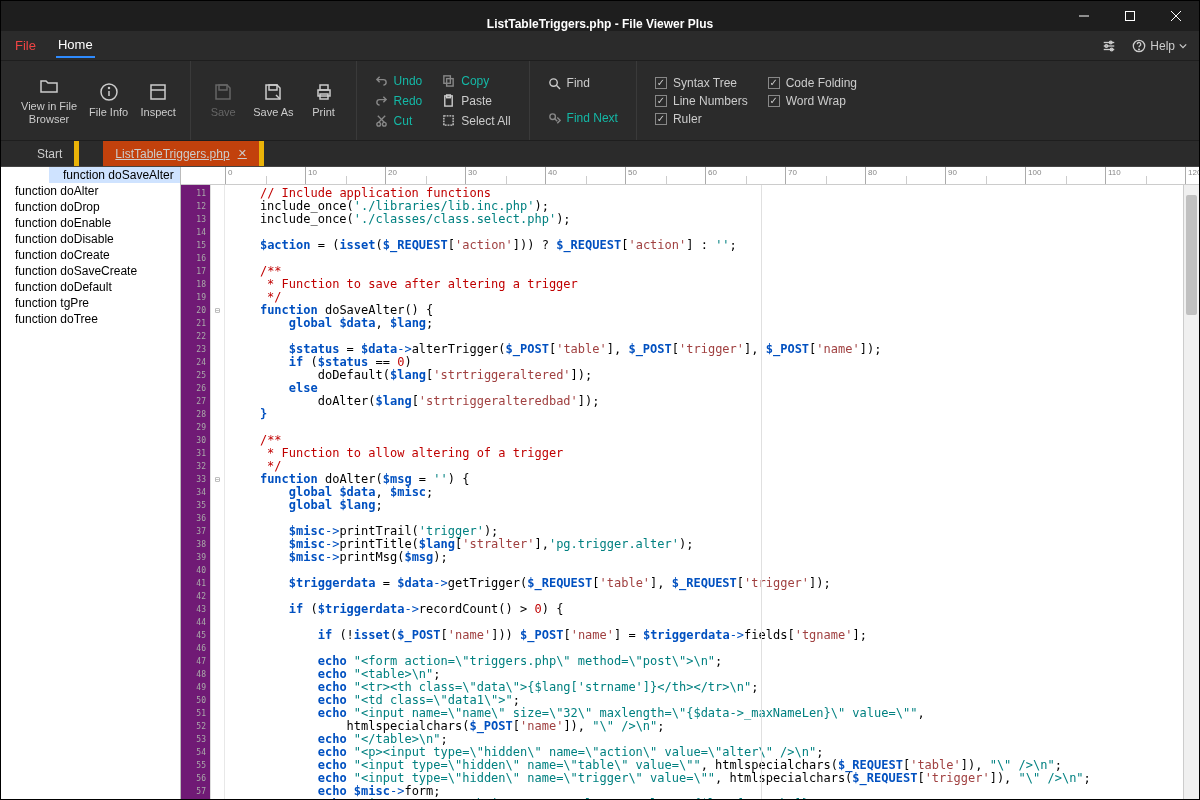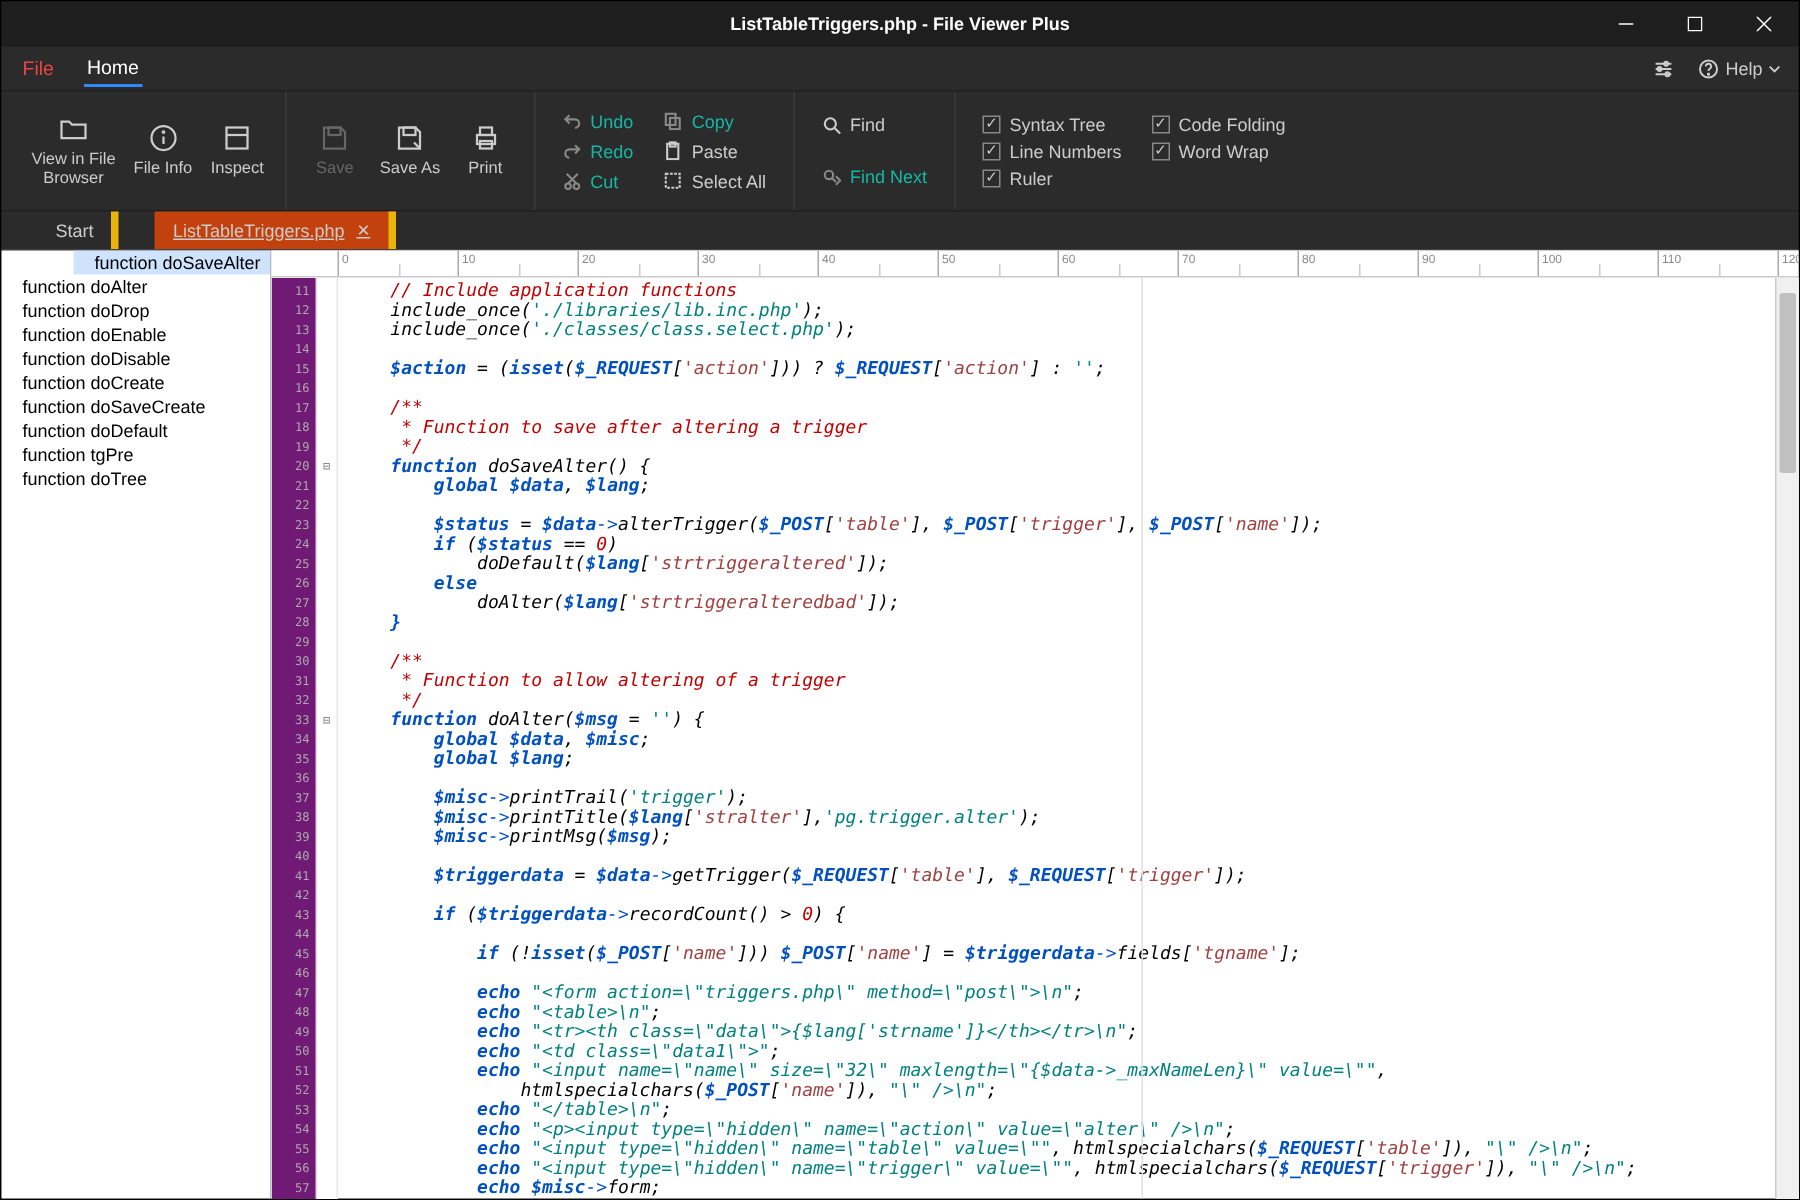--- a/index.html
+++ b/index.html
@@ -1,20 +1,20 @@
 <!DOCTYPE html>
 <html><head>
 <meta charset="utf-8">
 <style>
   * { margin: 0; padding: 0; box-sizing: border-box; }
   html, body { width: 1200px; height: 800px; overflow: hidden; font-family: "Segoe UI", sans-serif; background: #1e1e1e; color: #d0d0d0; }
   .window { display: flex; flex-direction: column; width: 100%; height: 100%; border: 1px solid #000; }
 
   
-  .titlebar { height: 30px; background: #1e1e1e; display: flex; align-items: center; position: relative; }
+  .titlebar { height: 30px; background: #1e1e1e; display: flex; align-items: flex-end; position: relative; }
   .title-text { position: absolute; left: 50%; transform: translateX(-50%); font-size: 12px; font-weight: 600; color: #fff; }
   .win-controls { margin-left: auto; display: flex; }
   .win-btn { width: 46px; height: 30px; display: flex; align-items: center; justify-content: center; color: #fff; font-size: 11px; }
   .win-btn svg { width: 10px; height: 10px; stroke: #fff; stroke-width: 1; fill: none; }
 
   
   .menurow { height: 30px; background: #2b2b2b; display: flex; align-items: center; padding: 0 12px; gap: 18px; font-size: 13px; border-bottom: 1px solid #1e1e1e; }
   .menurow .mitem { color: #ef4444; padding: 4px 2px; }
   .menurow .mitem.active { color: #fff; border-bottom: 2px solid #2e8bff; }
   .menurow .right { margin-left: auto; display: flex; align-items: center; gap: 16px; font-size: 12px; color: #ccc; }
@@ -56,21 +56,21 @@
   .ruler-inner { position: absolute; left: 44px; top: 0; white-space: nowrap; }
   .rtick { display: inline-block; width: 80px; border-left: 1px solid #aaa; height: 18px; position: relative; }
   .rtick span { position: absolute; top: 1px; left: 2px; }
   .rtick::after { content: ""; position: absolute; left: 40px; top: 9px; width: 1px; height: 9px; background: #ccc; }
 
   .codewrap { flex: 1; display: flex; overflow: auto; font-family: Consolas, monospace; font-size: 12px; line-height: 13px; }
   .gutter { width: 30px; background: #701a75; border-right: 1px solid #ddd; text-align: right; color: #aaa; font-size: 8px; padding-top: 2px; flex-shrink: 0; }
   .gutter div { height: 13px; padding-right: 4px; }
   .foldg { width: 14px; background: #fff; border-right: 1px solid #e8e8e8; flex-shrink: 0; padding-top:2px; }
   .foldg div { height:13px; text-align:center; font-size:8px; color:#888; }
-  .codecol { flex: 1; padding: 2px 0 2px 6px; white-space: pre; font-style: italic; }
+  .codecol { flex: 1; padding: 2px 0 2px 6px; white-space: pre; }
   .codecol .ln { height: 13px; }
   .margin580 { position: absolute; left: 580px; top: 18px; bottom: 0; width: 1px; background: #e0e0e0; pointer-events:none; }
 
   
   .c-com { color: #c00000; }     
   .c-kw  { color: #0050c0; font-weight: bold; }
   .c-var { color: #0050c0; font-weight: bold; }  
   .c-str { color: #008080; }     
   .c-lit { color: #a04040; }     
   .c-num { color: #c00000; }

